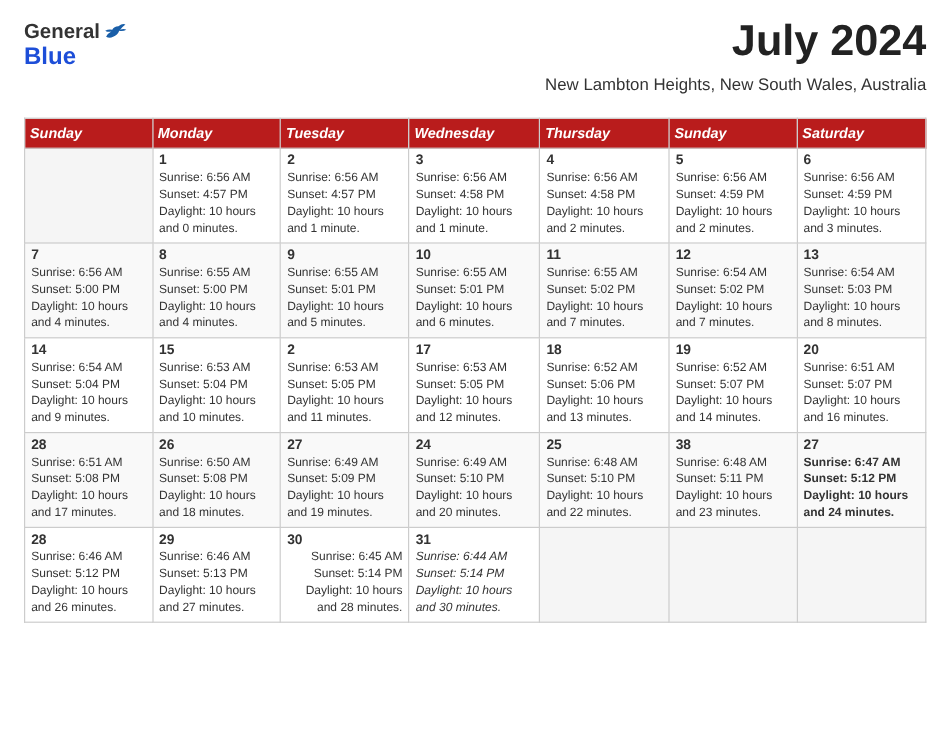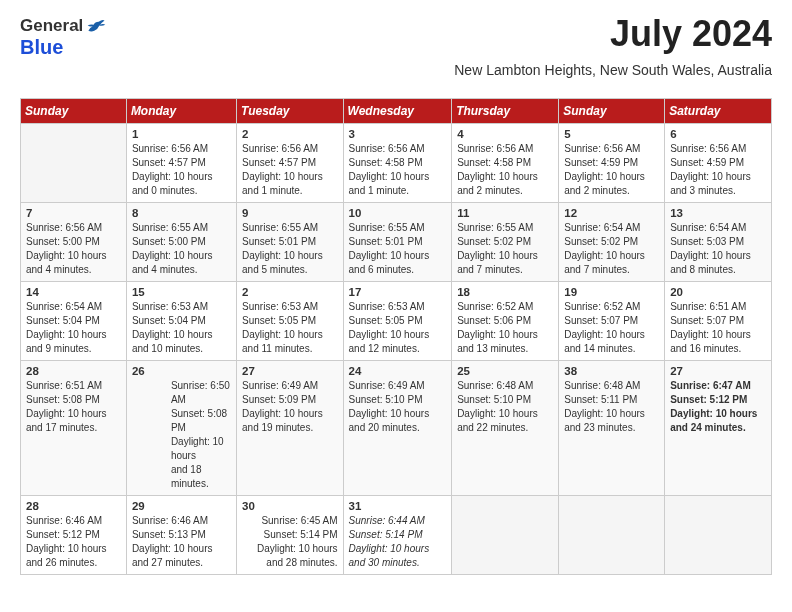--- a/index.html
+++ b/index.html
@@ -275,21 +275,21 @@
         <tr>
           <td>
             <span class="day-num">28</span>
             <div class="day-info" style="white-space: pre-line;">Sunrise: 6:51 AM
 Sunset: 5:08 PM
 Daylight: 10 hours
 and 17 minutes.</div>
           </td>
           <td>
             <span class="day-num">26</span>
-            <div class="day-info" style="white-space: pre-line; margin-left: 39px;">Sunrise: 6:50 AM
+            <div class="day-info" style="white-space: pre-line;">Sunrise: 6:50 AM
 Sunset: 5:08 PM
 Daylight: 10 hours
 and 18 minutes.</div>
           </td>
           <td>
             <span class="day-num">27</span>
             <div class="day-info" style="white-space: pre-line;">Sunrise: 6:49 AM
 Sunset: 5:09 PM
 Daylight: 10 hours
 and 19 minutes.</div>

